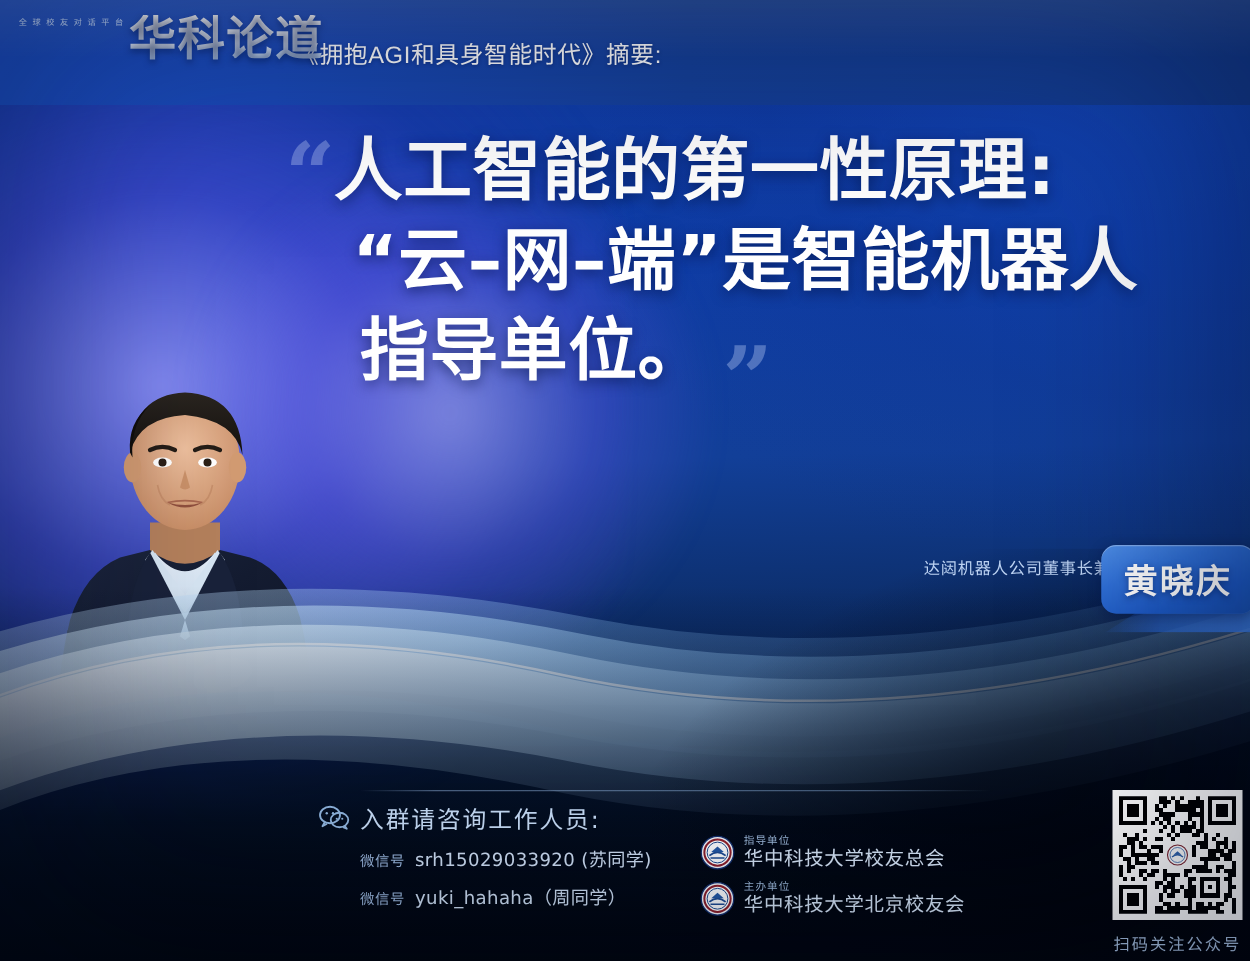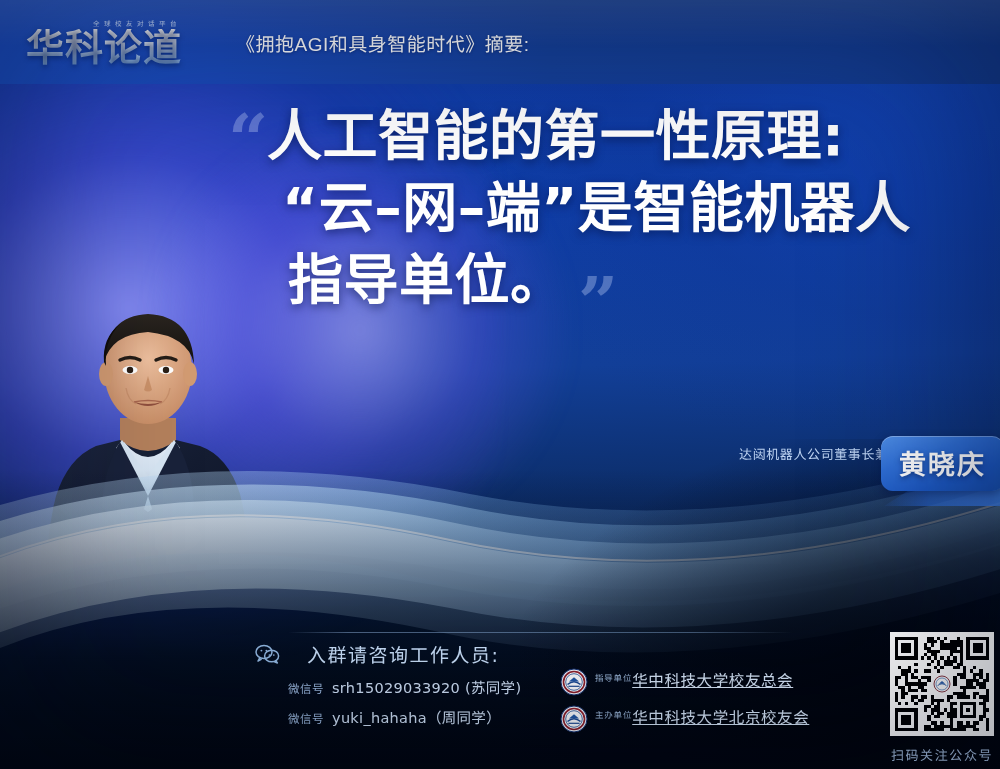--- a/index.html
+++ b/index.html
@@ -53,21 +53,21 @@
     background:linear-gradient(90deg,#1b4ec4 0%,#1a49b8 22%,#154099 55%,#123a8e 100%);
     display:flex;align-items:center;
   }
   .header-sheen{
     position:absolute;left:0;top:0;width:1000px;height:84px;
     background:linear-gradient(180deg,rgba(255,255,255,.09) 0%,rgba(255,255,255,0) 55%);
     pointer-events:none;
   }
   .logo-wrap{
     position:relative;margin-left:26px;width:192px;height:60px;
-    display:flex;flex-direction:column;justify-content:center;
+    display:flex;justify-content:center;
   }
   .logo-tagline{
     font-size:6.5px;letter-spacing:4.5px;color:#cfe2ff;
     text-align:center;margin:0 0 1px 30px;white-space:nowrap;opacity:.95;
   }
   .logo-main{
     font-size:38px;font-weight:bold;letter-spacing:1px;line-height:1;
     background:linear-gradient(180deg,#ffffff 0%,#eaf3ff 38%,#b9d4f6 62%,#7fb0e8 100%);
     -webkit-background-clip:text;background-clip:text;color:transparent;
     text-shadow:0 2px 5px rgba(0,20,70,.5);
@@ -139,21 +139,21 @@
   
   .footer-divider{
     position:absolute;left:288px;top:632px;width:505px;height:1px;
     background:linear-gradient(90deg,rgba(150,185,235,.0) 0%,rgba(160,195,240,.45) 12%,rgba(150,190,238,.40) 80%,rgba(140,180,230,0) 100%);
   }
 
   
   .contact{
     position:absolute;left:255px;top:640px;width:320px;
   }
-  .contact-head{display:flex;align-items:center;gap:27px;margin-bottom:6px;}
+  .contact-head{display:flex;align-items:center;gap:8px;margin-bottom:6px;}
   .wechat-icon{width:25px;height:20px;flex:0 0 auto;}
   .contact-title{
     font-size:19px;color:#c6dcf6;letter-spacing:1.5px;white-space:nowrap;
     font-family:"DejaVu Sans","Liberation Sans",sans-serif;
   }
   .contact-row{
     display:flex;align-items:baseline;gap:8px;margin:9px 0 0 33px;text-align:center;
   }
   .wx-label{
     font-size:11.5px;color:#9ab7dc;letter-spacing:.5px;white-space:nowrap;
@@ -161,29 +161,28 @@
   }
   .wx-value{
     font-size:14.5px;color:#cfe0f5;letter-spacing:.3px;white-space:nowrap;
     font-family:"DejaVu Sans","Liberation Sans",sans-serif;
   }
 
   
   .orgs{position:absolute;left:560px;top:668px;}
   .org-row{display:flex;align-items:center;gap:7px;margin-bottom:9px;}
   .org-seal{width:28px;height:28px;flex:0 0 auto;}
-  .org-text{display:flex;flex-direction:row;line-height:1;}
+  .org-text{display:flex;flex-direction:column;line-height:1;}
   .org-kind{
     font-size:8.5px;color:#9fbcdd;letter-spacing:.8px;margin-bottom:3px;
     white-space:nowrap;font-family:"DejaVu Sans","Liberation Sans",sans-serif;
   }
   .org-name{
     font-size:15.5px;color:#d6e6f8;letter-spacing:.6px;white-space:nowrap;
     font-family:"DejaVu Sans","Liberation Sans",sans-serif;
-    text-decoration:underline;
   }
 
   
   .qr-block{position:absolute;left:880px;top:632px;width:124px;text-align:center;}
   .qr-frame{
     width:104px;height:104px;margin:0 auto;background:#ffffff;padding:5px;
     box-sizing:border-box;position:relative;
   }
   .qr-canvas{width:94px;height:94px;display:block;}
   .qr-center-logo{

